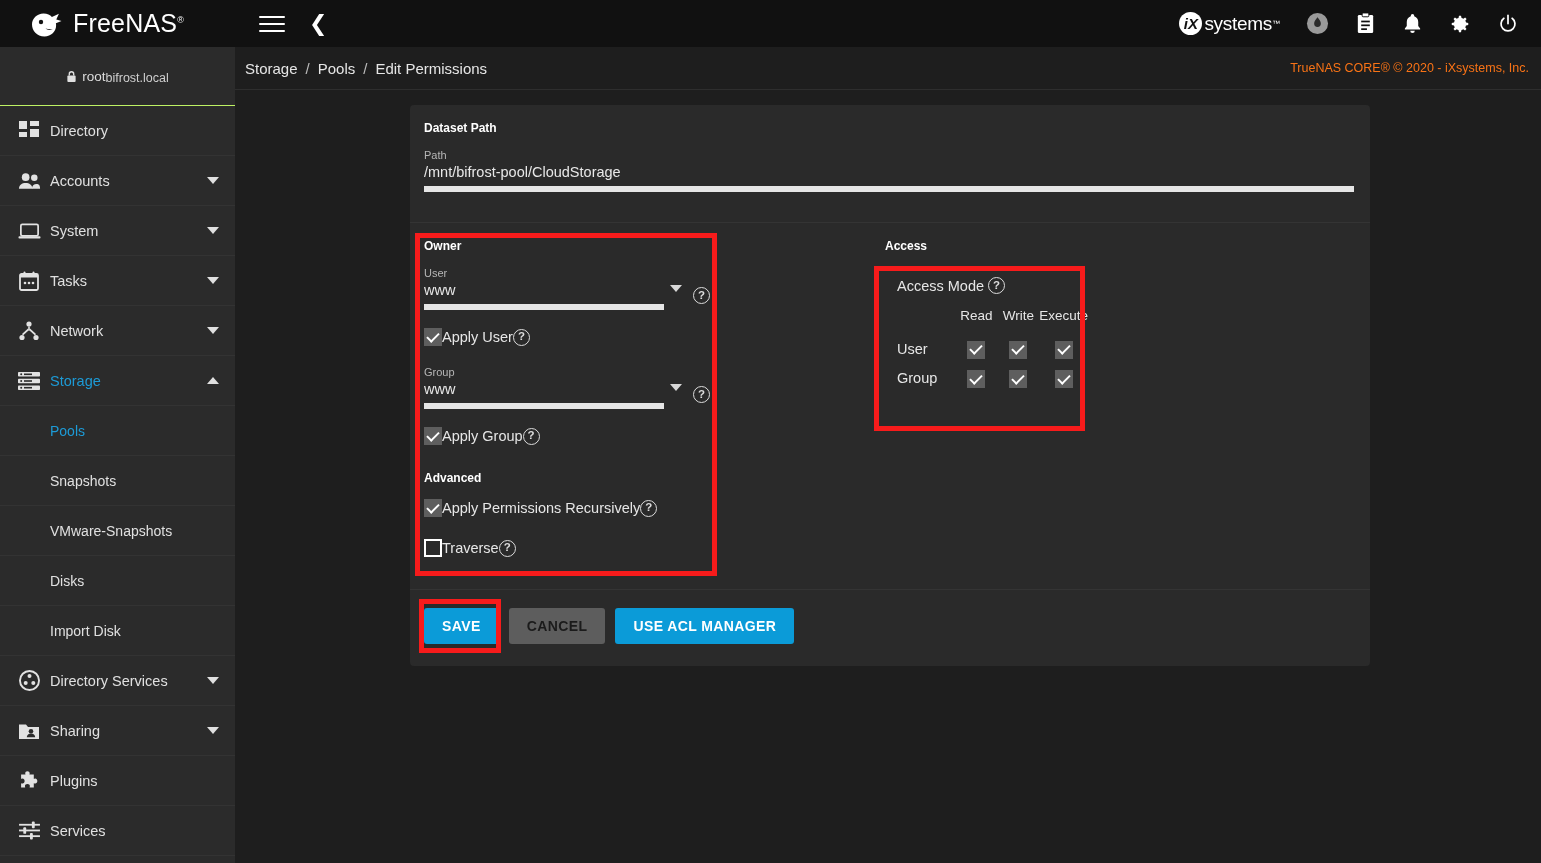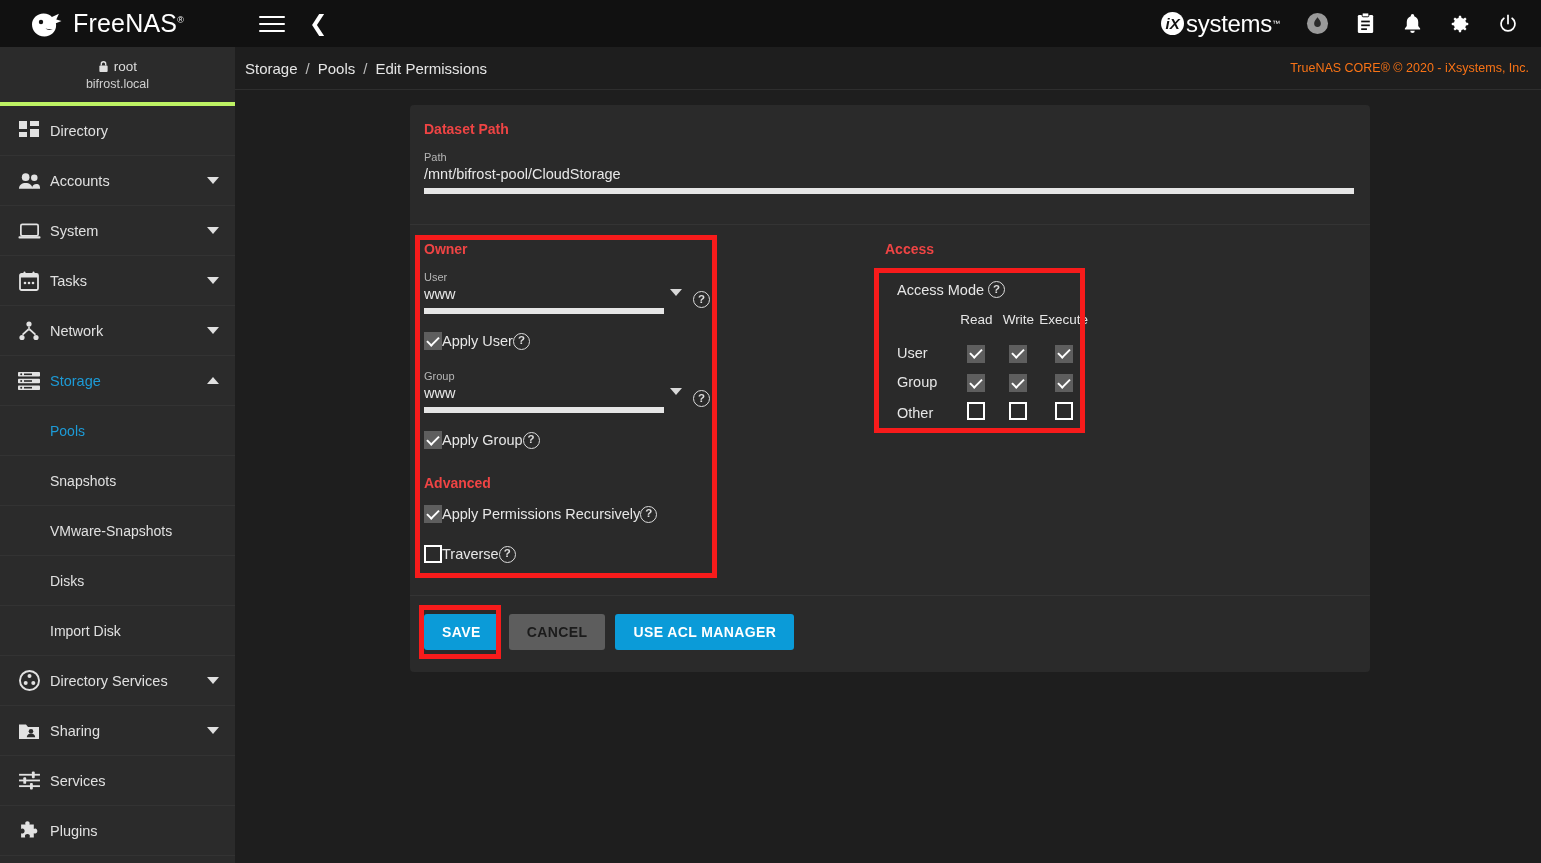--- a/index.html
+++ b/index.html
@@ -31,32 +31,32 @@
   .backchev { margin-left: 24px; color: #fff; font-size: 22px; line-height: 1; cursor: pointer; font-family: "DejaVu Sans", sans-serif; }
   .topbar-right {
     margin-left: auto; display: flex; align-items: center; gap: 26px; padding-right: 22px;
   }
   .ix-logo { display: flex; align-items: center; color: #fff; }
   .ix-badge {
     width: 23px; height: 23px; border-radius: 50%; background: #fff; color: #111;
     display: inline-flex; align-items: center; justify-content: center;
     font-size: 15px; font-weight: 700; font-style: italic; margin-right: 2px;
   }
-  .ix-word { font-size: 24px; letter-spacing: -.3px; }
+  .ix-word { font-size: 19px; letter-spacing: -.3px; }
   .ix-tm { font-size: 8px; vertical-align: super; }
   .ticon { cursor: pointer; display: inline-flex; align-items: center; justify-content: center; }
 
   
   .sidebar {
     position: absolute; top: 47px; left: 0; width: 235px; height: 816px;
     background: #2b2b2b; overflow: hidden;
   }
   .userbox {
-    height: 59px; display: flex; flex-direction: column; align-items: center; justify-content: center;
-    border-bottom: 4px solid #bef264;
+    height: 59px; display: flex; flex-direction: row; align-items: center; justify-content: center;
+    border-bottom: 1px solid #bef264;
   }
   .userbox .uname { font-size: 13.5px; color: #dcdcdc; display: flex; align-items: center; gap: 5px; }
   .userbox .uhost { font-size: 12.5px; color: #cfcfcf; margin-top: 3px; }
   .navitem {
     height: 50px; display: flex; align-items: center; padding-left: 8px;
     border-bottom: 1px solid #333333; cursor: pointer; position: relative;
   }
   .navitem .nicon { width: 42px; display: flex; align-items: center; justify-content: center; flex: none; }
   .navitem .nlabel { font-size: 14.5px; color: #e0e0e0; }
   .navitem.active .nlabel { color: #1d9bd7; }
@@ -80,21 +80,21 @@
   .crumb.last { cursor: default; }
   .crumb-sep { font-size: 15px; color: #bdbdbd; margin: 0 8px; }
   .copyright { margin-left: auto; font-size: 12.5px; color: #f97316; }
 
   .card {
     position: absolute; left: 175px; top: 58px; width: 960px;
     background: #2a2a2a; border-radius: 4px; overflow: hidden;
   }
   .sec { padding: 16px 14px 14px 14px; }
   .sec + .sec { border-top: 1px solid #343434; }
-  .sec-title { font-size: 14px; font-weight: 700; color: #ef4444; margin-bottom: 14px; }
+  .sec-title { font-size: 12px; font-weight: 700; color: #ffffff; margin-bottom: 14px; }
 
   
   .field { position: relative; }
   .field-label { font-size: 11px; color: #b6b6b6; margin-bottom: 3px; }
   .field-value {
     font-size: 14.5px; color: #e8e8e8; padding-bottom: 6px;
     border-bottom: 6px solid #e5e5e5;
   }
   .select-caret {
     position: absolute; right: -18px; bottom: 18px; width: 0; height: 0;
@@ -334,38 +334,38 @@
               <path d="M1 2.5h7l2 2.4h11V17H1z" fill="#e2e2e2"></path>
               <circle cx="13" cy="9.3" r="2.3" fill="#2b2b2b"></circle>
               <path d="M8.8 15.2c0-2.5 1.9-3.8 4.2-3.8s4.2 1.3 4.2 3.8z" fill="#2b2b2b"></path>
             </svg>
           </span>
           <span class="nlabel">Sharing</span>
           <span class="caret"></span>
         </div>
         <div class="navitem">
           <span class="nicon">
+            <svg width="21" height="21" viewBox="0 0 22 22">
+              <path d="M8.6 1.2c1.6 0 2.6 1 2.6 2.1 0 .6-.3 1-.3 1.5h4.6v4.4c.5 0 .9-.3 1.5-.3 1.2 0 2.2 1 2.2 2.6s-1 2.6-2.2 2.6c-.6 0-1-.3-1.5-.3v4.5h-4.4c0-.5.3-.9.3-1.5 0-1.2-1-2.2-2.6-2.2s-2.6 1-2.6 2.2c0 .6.3 1 .3 1.5H2.2v-4.5c.5 0 .9.3 1.5.3 1.2 0 2.2-1 2.2-2.6s-1-2.6-2.2-2.6c-.6 0-1 .3-1.5.3V4.8h4.6c0-.5-.3-.9-.3-1.5 0-1.1 1-2.1 2.1-2.1z" fill="#e2e2e2"></path>
+            </svg>
+          </span>
+          <span class="nlabel">Plugins</span>
+        </div>
+        <div class="navitem">
+          <span class="nicon">
             <svg width="21" height="19" viewBox="0 0 22 20">
               <rect x="0" y="3" width="22" height="1.9" fill="#e2e2e2"></rect>
               <rect x="0" y="9" width="22" height="1.9" fill="#e2e2e2"></rect>
               <rect x="0" y="15" width="22" height="1.9" fill="#e2e2e2"></rect>
               <rect x="13.5" y="0.5" width="3" height="7" rx="1" fill="#e2e2e2"></rect>
               <rect x="4.5" y="6.5" width="3" height="7" rx="1" fill="#e2e2e2"></rect>
               <rect x="11.5" y="12.5" width="3" height="7" rx="1" fill="#e2e2e2"></rect>
             </svg>
           </span>
           <span class="nlabel">Services</span>
-        </div>
-        <div class="navitem">
-          <span class="nicon">
-            <svg width="21" height="21" viewBox="0 0 22 22">
-              <path d="M8.6 1.2c1.6 0 2.6 1 2.6 2.1 0 .6-.3 1-.3 1.5h4.6v4.4c.5 0 .9-.3 1.5-.3 1.2 0 2.2 1 2.2 2.6s-1 2.6-2.2 2.6c-.6 0-1-.3-1.5-.3v4.5h-4.4c0-.5.3-.9.3-1.5 0-1.2-1-2.2-2.6-2.2s-2.6 1-2.6 2.2c0 .6.3 1 .3 1.5H2.2v-4.5c.5 0 .9.3 1.5.3 1.2 0 2.2-1 2.2-2.6s-1-2.6-2.2-2.6c-.6 0-1 .3-1.5.3V4.8h4.6c0-.5-.3-.9-.3-1.5 0-1.1 1-2.1 2.1-2.1z" fill="#e2e2e2"></path>
-            </svg>
-          </span>
-          <span class="nlabel">Plugins</span>
         </div>
       </div>
   </div>
 
   <div class="content">
 
     <div class="breadcrumbbar">
       <span class="crumb">Storage</span>
       <span class="crumb-sep">/</span>
       <span class="crumb">Pools</span>
@@ -440,26 +440,20 @@
                       <td><span class="cb on"></span></td>
                       <td><span class="cb on"></span></td>
                       <td><span class="cb on"></span></td>
                     </tr>
                     <tr>
                       <td class="rowlabel">Group</td>
                       <td><span class="cb on"></span></td>
                       <td><span class="cb on"></span></td>
                       <td><span class="cb on"></span></td>
                     </tr>
-                    <tr>
-                      <td class="rowlabel">Other</td>
-                      <td><span class="cb off"></span></td>
-                      <td><span class="cb off"></span></td>
-                      <td><span class="cb off"></span></td>
-                    </tr>
                   </tbody>
               </table>
             </div>
           </div>
         </div>
 
         <div style="width:300px; padding-top:26px;">
           <div class="sec-title">Advanced</div>
           <div class="cbrow" style="margin-bottom:22px;">
             <span class="cb on"></span>

